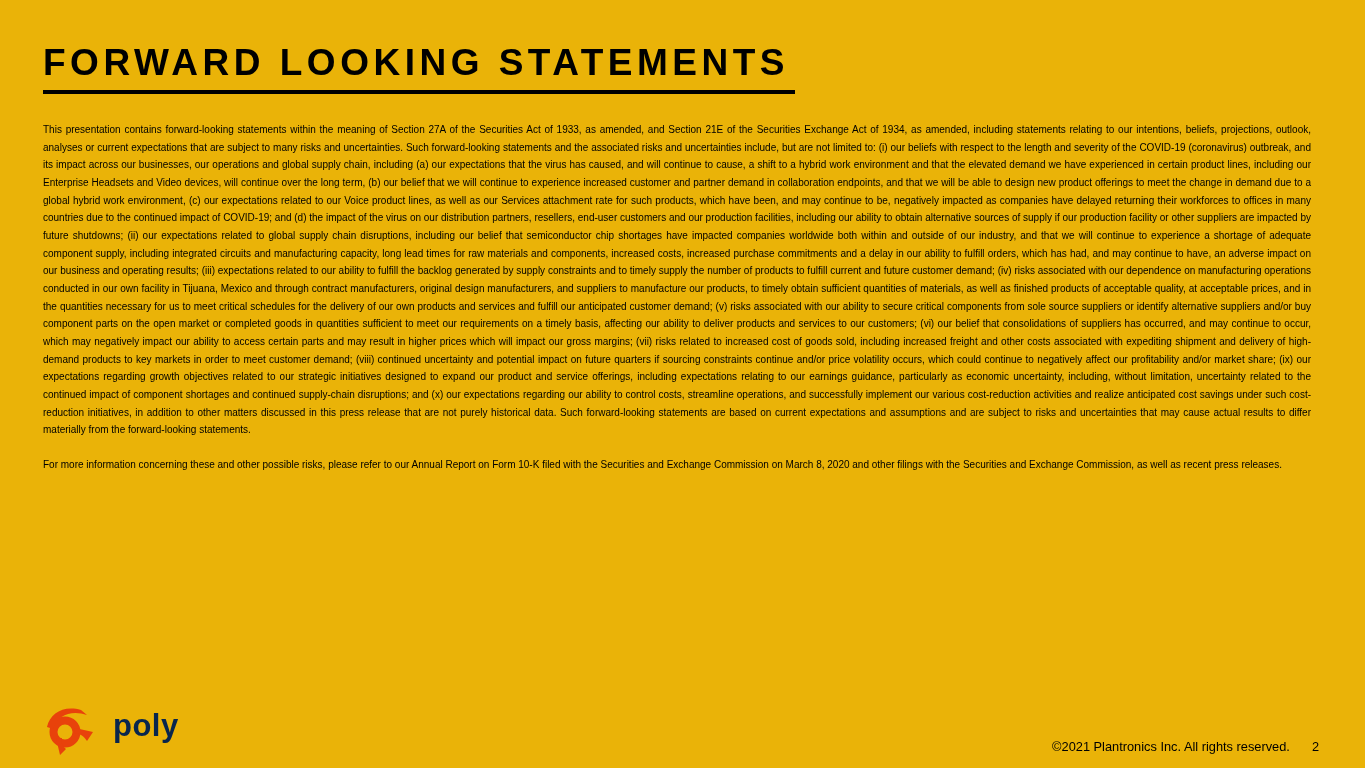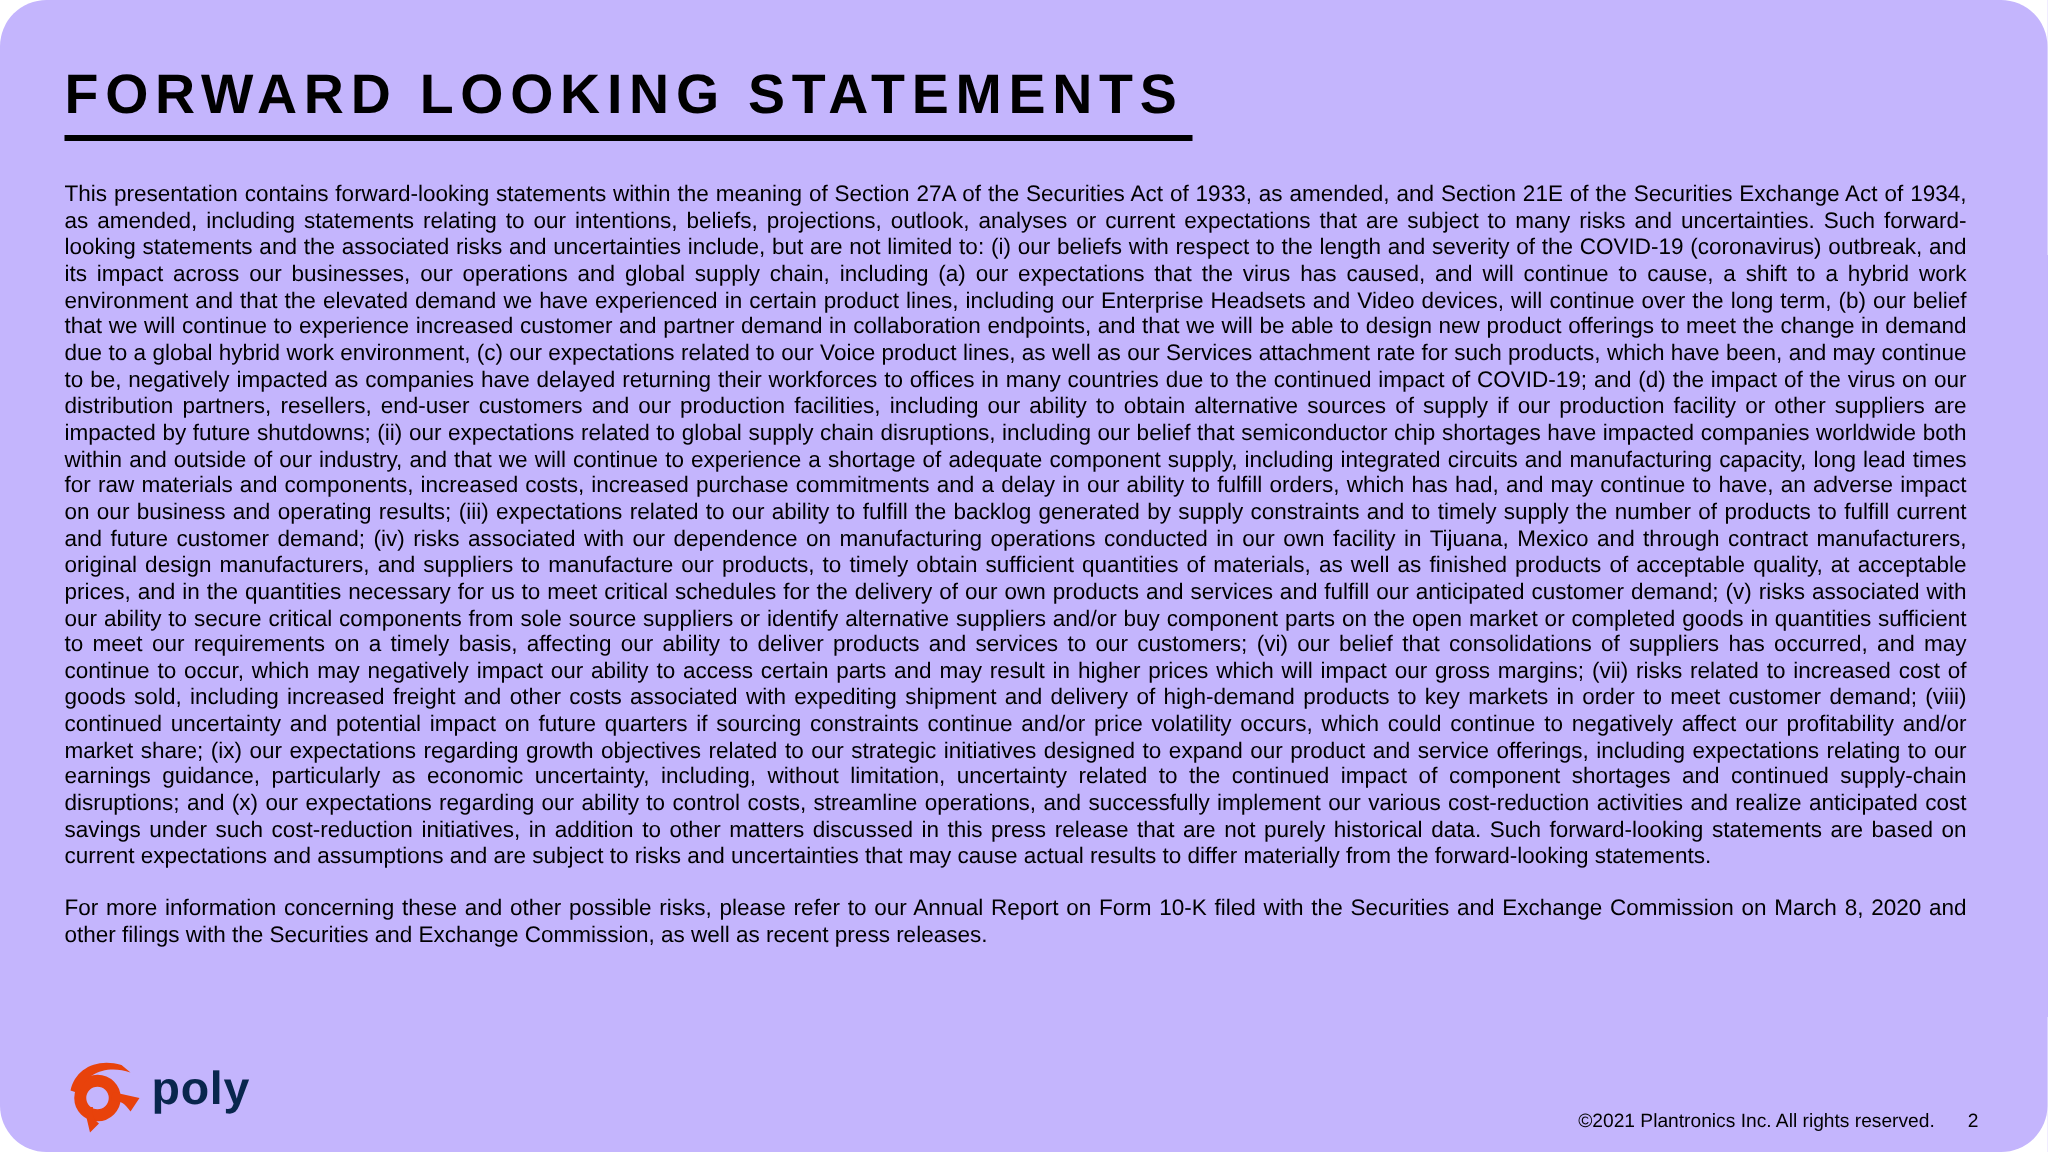--- a/index.html
+++ b/index.html
@@ -11,22 +11,21 @@
     width: 1365px;
     height: 768px;
     position: relative;
     overflow: hidden;
     font-family: "Liberation Sans", sans-serif;
     color: #000000;
   }
   .slide {
     position: absolute;
     inset: 0;
-    background: #c4b5fd;
-    border-radius: 31px;
+    background: #eab308;
   }
   .slide-title {
     position: absolute;
     left: 43px;
     top: 42px;
     margin: 0;
     font-size: 37px;
     font-weight: 700;
     letter-spacing: 4.5px;
     line-height: 1.15;
@@ -35,35 +34,35 @@
     border-bottom: 4px solid #000000;
     padding-bottom: 5px;
     padding-right: 6px;
     white-space: nowrap;
   }
   .body-text {
     position: absolute;
     left: 43px;
     right: 54px;
     top: 121px;
-    font-size: 15px;
+    font-size: 10px;
     line-height: 17.65px;
     color: #000000;
   }
   .body-text p {
     margin: 0 0 17px 0;
     text-align: justify;
   }
   .footer-logo {
     position: absolute;
     left: 44px;
     bottom: 12px;
     display: flex;
     align-items: center;
-    gap: 7px;
+    gap: 19px;
   }
   .logo-mark {
     width: 50px;
     height: 54px;
     display: block;
   }
   .logo-wordmark {
     font-size: 31px;
     font-weight: 700;
     color: #09264d;

